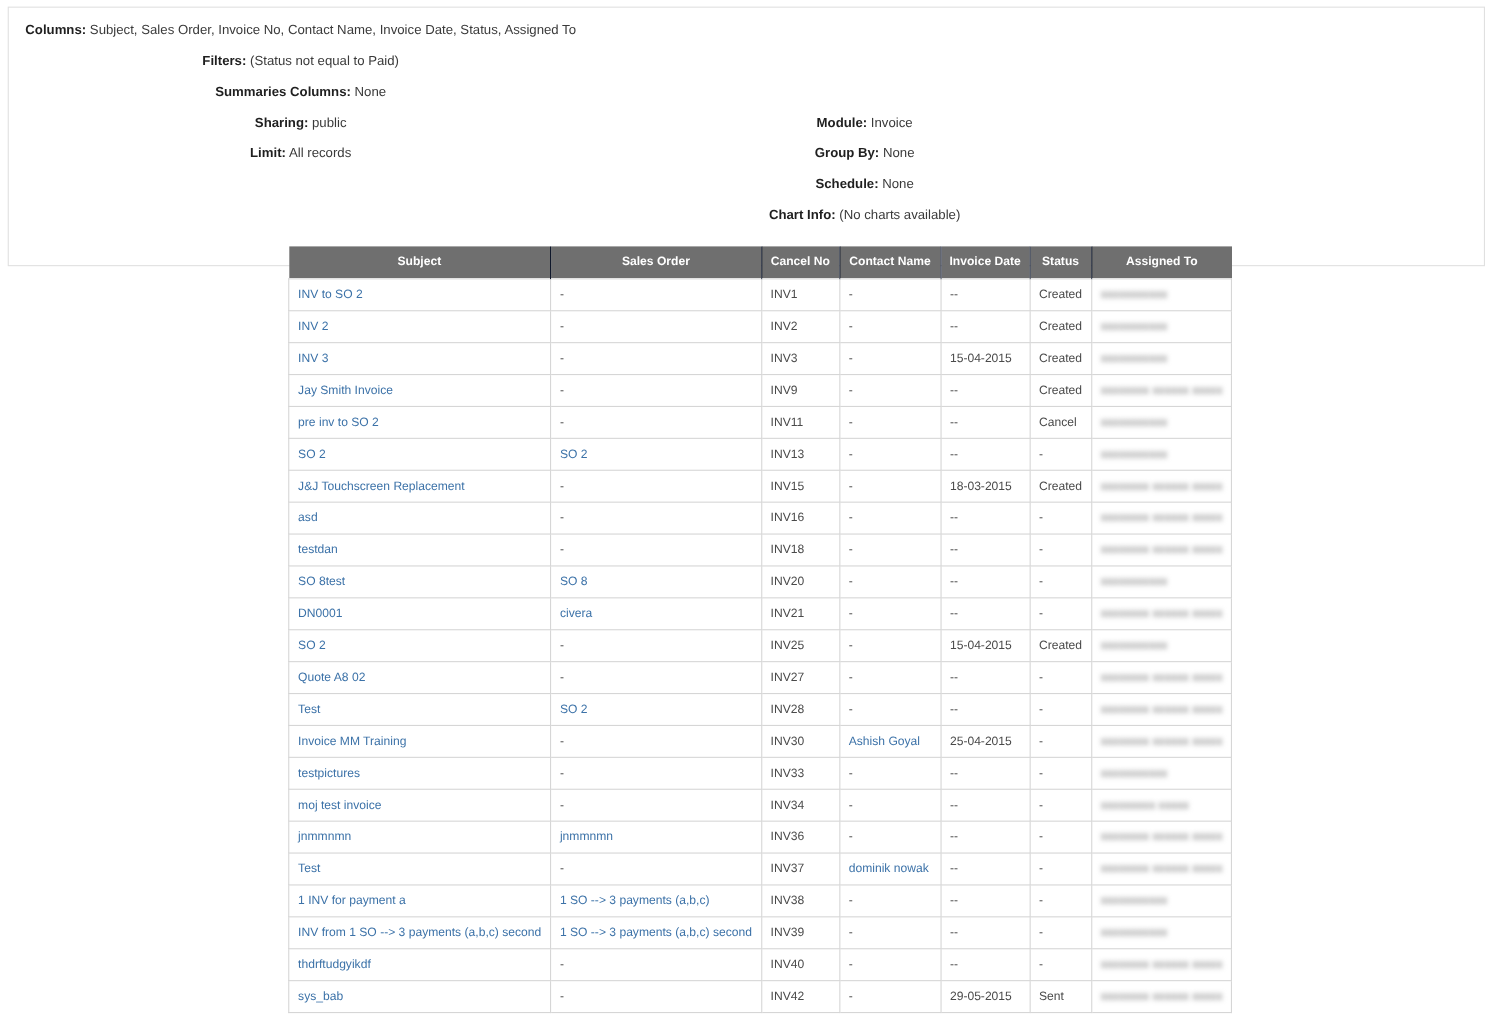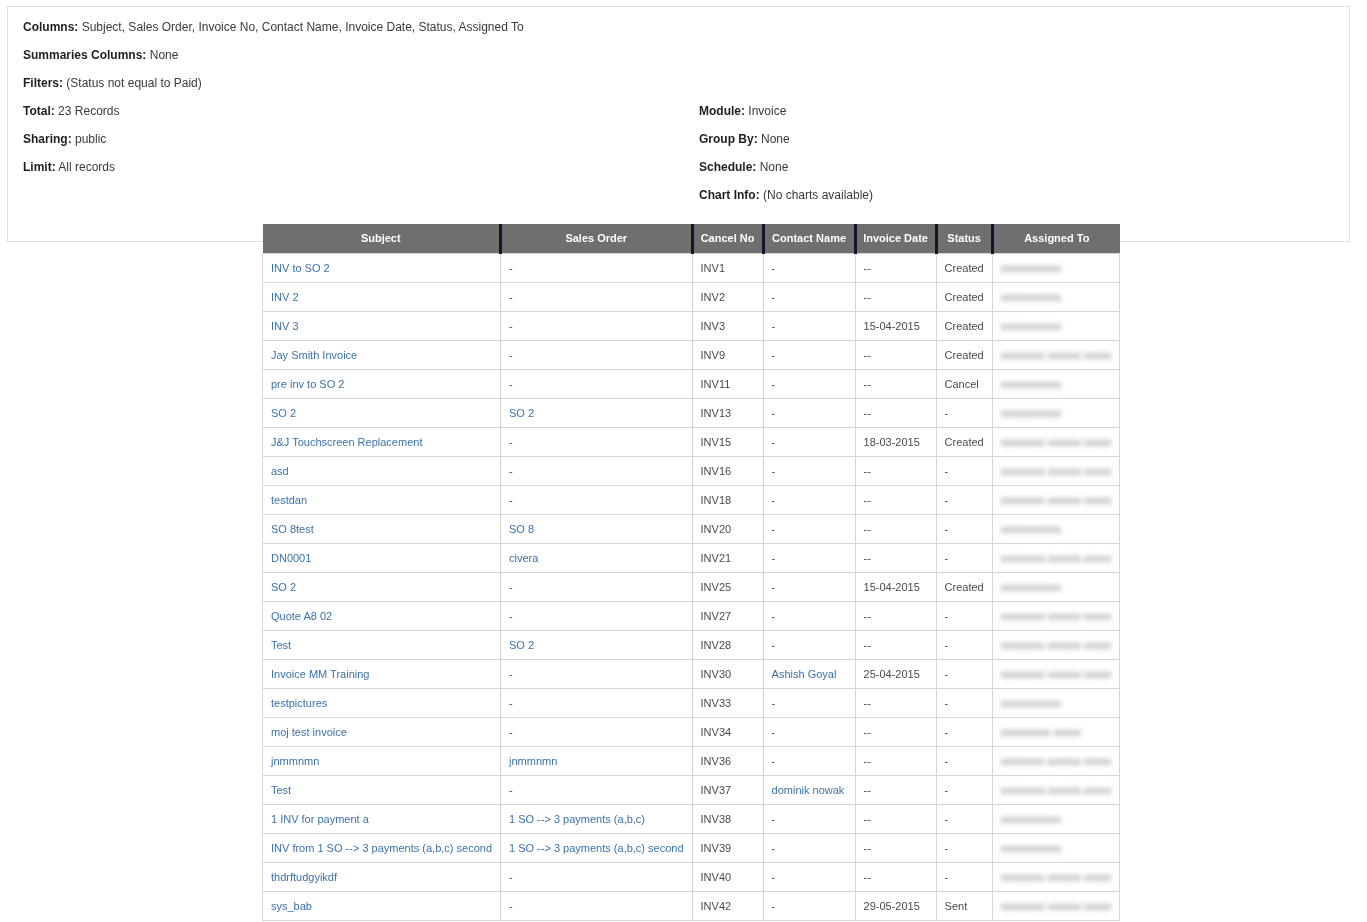--- a/index.html
+++ b/index.html
@@ -1,52 +1,51 @@
 <!DOCTYPE html>
 <html><head>
 <meta charset="utf-8">
 <style>
   html,body{margin:0;padding:0;background:#fff;width:1367px;height:922px;
     font-family:"Liberation Sans",sans-serif;overflow:hidden;position:relative;}
 
   
   .panel{position:absolute;left:7px;top:6px;width:1343px;height:236px;
-    box-sizing:border-box;border:1px solid #e0e0e0;background:#fff;}
+    box-sizing:border-box;border:1px solid #e0e0e0;background:#fff;text-align:center;}
   .panel-col{position:absolute;}
   .panel-col.left{left:15px;top:6px;}
   .panel-col.right{left:691px;top:90px;}
   .panel-row{height:28px;line-height:28px;font-size:12px;color:#3a3a3a;white-space:nowrap;}
   .flabel{font-weight:bold;color:#1f1f1f;}
   .fvalue{color:#3a3a3a;}
   .fvalue.italic{}
 
   
   table.report{position:absolute;left:262px;top:224px;border-collapse:collapse;
     table-layout:fixed;font-size:11px;}
   table.report th{background:#6f6f6f;color:#fff;font-weight:bold;font-size:11px;
     height:27px;text-align:center;padding:0 4px;border-left:1px solid #9a9a9a;
-    border-right:3px solid #0f172a;overflow:hidden;}
+    border-right:1px solid #0f172a;overflow:hidden;}
   table.report th:first-child{border-left:none;}
   table.report th:last-child{border-right:none;margin-top:48px;}
   table.report td{height:28px;border:1px solid #d6d6d6;padding:0 8px;
     color:#4a4a4a;white-space:nowrap;overflow:hidden;background:#fff;}
   table.report tr{height:29px;}
   table.report a{color:#3c72a8;text-decoration:none;cursor:pointer;text-align:center;}
   td.assigned{border-top:none;border-bottom:none;}
   .blur{filter:blur(2.5px);color:#767676;user-select:none;}
 </style>
 </head>
 <body>
 
 <div class="panel">
   <div class="panel-col left">
       <div class="panel-row"><span class="flabel">Columns:</span><span class="fvalue"> Subject, Sales Order, Invoice No, Contact Name, Invoice Date, Status, Assigned To</span></div>
+      <div class="panel-row"><span class="flabel">Filters:</span><span class="fvalue"> (Status not equal to Paid)</span></div>
       <div class="panel-row"><span class="flabel">Summaries Columns:</span><span class="fvalue"> None</span></div>
-      <div class="panel-row"><span class="flabel">Filters:</span><span class="fvalue"> (Status not equal to Paid)</span></div>
-      <div class="panel-row"><span class="flabel">Total:</span><span class="fvalue"> 23 Records</span></div>
       <div class="panel-row"><span class="flabel">Sharing:</span><span class="fvalue"> public</span></div>
       <div class="panel-row"><span class="flabel">Limit:</span><span class="fvalue"> All records</span></div>
     </div>
   <div class="panel-col right">
       <div class="panel-row"><span class="flabel">Module:</span><span class="fvalue"> Invoice</span></div>
       <div class="panel-row"><span class="flabel">Group By:</span><span class="fvalue"> None</span></div>
       <div class="panel-row"><span class="flabel">Schedule:</span><span class="fvalue"> None</span></div>
       <div class="panel-row"><span class="flabel">Chart Info:</span><span class="fvalue italic"> (No charts available)</span></div>
     </div>
 </div>

